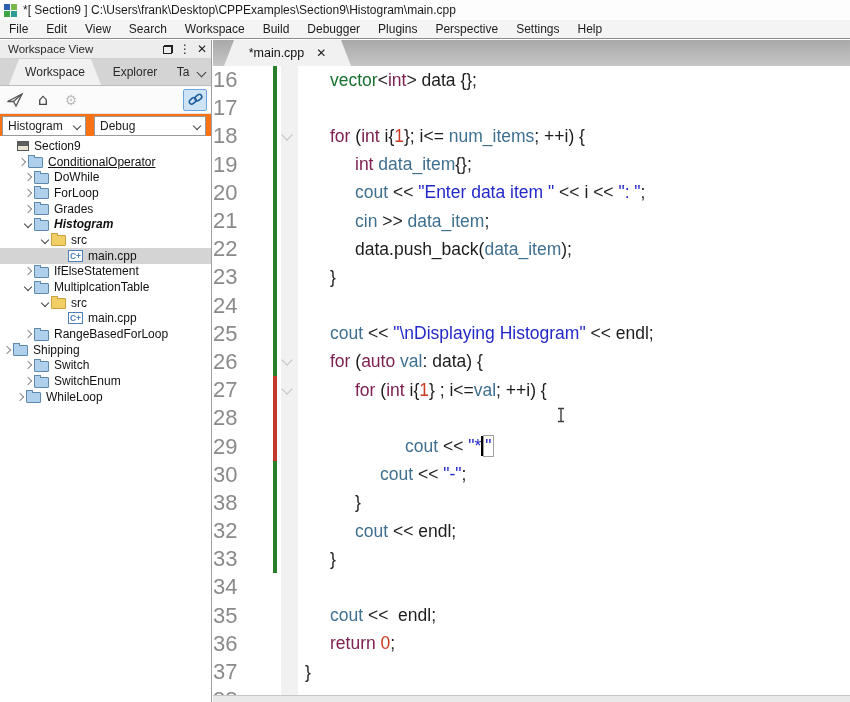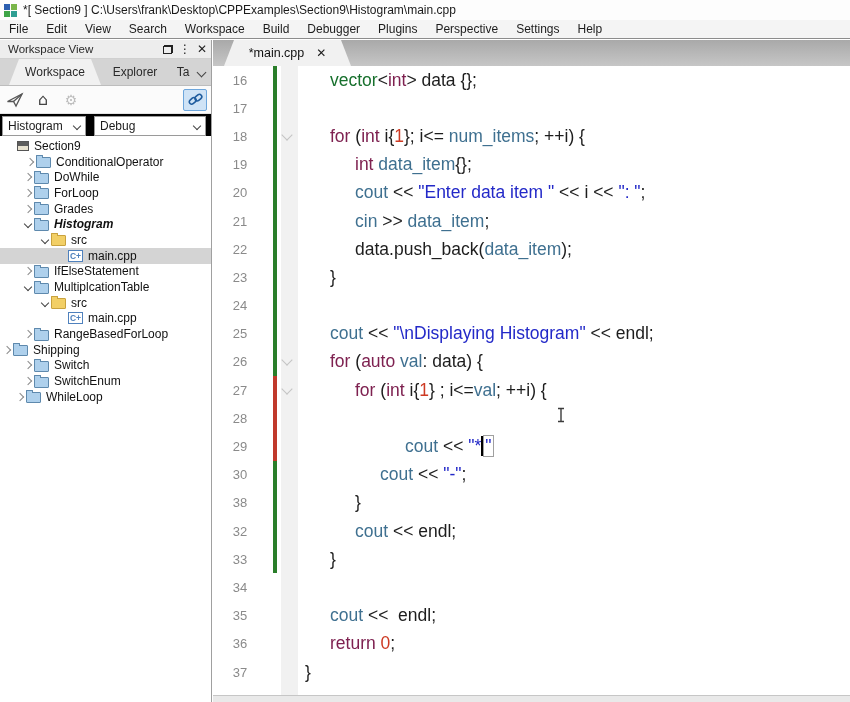--- a/index.html
+++ b/index.html
@@ -18,21 +18,21 @@
   .appicon i:nth-child(1){background:#2d5fb0;}
   .appicon i:nth-child(2){background:#7ab64a;}
   .appicon i:nth-child(3){background:#3fa547;}
   .appicon i:nth-child(4){background:#2e9e92;}
   .titletext{font-size:12px;color:#1a1a1a;}
   
   .menubar{position:absolute;left:0;top:20px;width:850px;height:19px;background:#f4f4f4;
            border-bottom:1px solid #8c8c8c;display:flex;align-items:center;box-sizing:border-box;}
   .mitem{font-size:12px;color:#1c1c1c;padding:0 9px;line-height:18px;}
   
-  .leftpanel{position:absolute;left:0;top:40px;width:212px;bottom:0;background:#000000;
+  .leftpanel{position:absolute;left:0;top:40px;width:212px;bottom:0;background:#f97316;
              border-right:1px solid #a0a0a0;box-sizing:border-box;}
   .wheader{height:18px;background:#ededed;display:flex;align-items:center;padding:0 4px 0 8px;
            border-bottom:1px solid #d0d0d0;}
   .wheader .htitle{font-size:11.5px;color:#2a2a2a;flex:1;}
   .hicon{color:#222;font-size:12px;margin-left:6px;line-height:12px;}
   .float-ic{position:relative;width:10px;height:9px;margin-left:6px;}
   .float-ic:before{content:"";position:absolute;right:0;top:0;width:7px;height:6px;border:1.4px solid #222;}
   .float-ic:after{content:"";position:absolute;left:0;bottom:0;width:7px;height:6px;border:1.4px solid #222;background:#ededed;}
   
   .ptabs{height:26px;background:#d4d4d4;position:relative;border-bottom:1px solid #bdbdbd;}
@@ -76,22 +76,22 @@
   
   .editor{position:absolute;left:213px;top:40px;right:0;bottom:0;background:#fff;}
   .tabstrip{position:absolute;left:0;top:0;right:0;height:26px;background:linear-gradient(#a9a9a9,#c6c6c6);}
   .etab{position:absolute;left:11px;top:0;width:127px;height:26px;background:#f1f1f1;
         clip-path:polygon(10px 0,calc(100% - 10px) 0,100% 100%,0 100%);
         display:flex;align-items:center;justify-content:center;gap:12px;font-size:12.5px;color:#111;}
   .etab .close{font-weight:bold;font-size:12px;color:#1a1a1a;}
   .econtent{position:absolute;left:0;top:26px;right:0;bottom:0;overflow:hidden;background:#fff;}
   .foldstrip{position:absolute;left:68px;top:0;width:17px;bottom:0;background:#f1f1f1;}
   .crow{position:relative;height:28.2px;display:flex;align-items:center;}
-  .lnum{width:60px;flex:0 0 60px;text-align:center;padding-right:6px;box-sizing:border-box;
-        font-size:13px;color:#8a8a8a;}
+  .lnum{width:60px;flex:0 0 60px;text-align:left;padding-right:6px;box-sizing:border-box;
+        font-size:22px;color:#8a8a8a;}
   .cbar{width:4px;flex:0 0 4px;height:100%;margin-right:1px;}
   .cbar.green{background:var(--c-bar-green);}
   .cbar.red{background:var(--c-bar-red);}
   .foldcell{width:17px;flex:0 0 17px;display:flex;align-items:center;justify-content:center;z-index:1;}
   .fold-chev{width:7px;height:7px;border-right:1.6px solid #c4c4c4;border-bottom:1.6px solid #c4c4c4;transform:rotate(45deg);margin-top:-3px;}
   .codetxt{white-space:pre;font-size:17.5px;color:var(--c-pln);letter-spacing:0;}
   .tk-kw{color:var(--c-kw);} .tk-num{color:var(--c-num);} .tk-str{color:var(--c-str);}
   .tk-id{color:var(--c-id);} .tk-io{color:var(--c-id);} .tk-typ{color:var(--c-typ);} .tk-pln{color:var(--c-pln);}
   .caret{display:inline-block;width:2px;height:20px;background:#000;vertical-align:-4px;}
   .strbox{color:var(--c-str);border:1px solid #a0a0a0;padding:0 1px;margin-left:0px;}
@@ -167,21 +167,21 @@
       <span class="selval">Debug</span>
       <span class="chev down"></span>
     </div>
   </div>
   <div class="tree">
       <div class="trow" style="padding-left: 4px;">
         <span class="tchev"></span>
         <span class="ticon ic-ws"></span>
         <span class="tlabel">Section9</span>
       </div>
-      <div class="trow" style="padding-left: 23px;">
+      <div class="trow" style="padding-left: 15px; text-decoration: underline;">
         <span class="tchev">
           <span class="chev right"></span>
         </span>
         <span class="ticon ic-folder"></span>
         <span class="tlabel">ConditionalOperator</span>
       </div>
       <div class="trow" style="padding-left: 21px;">
         <span class="tchev">
           <span class="chev right"></span>
         </span>

